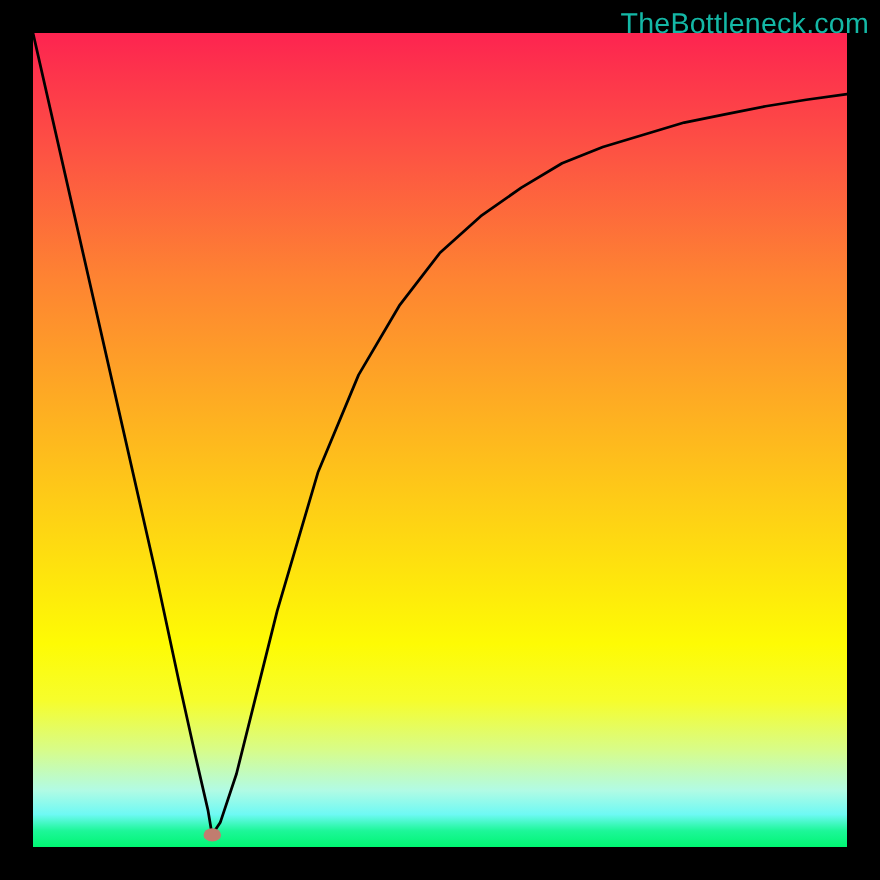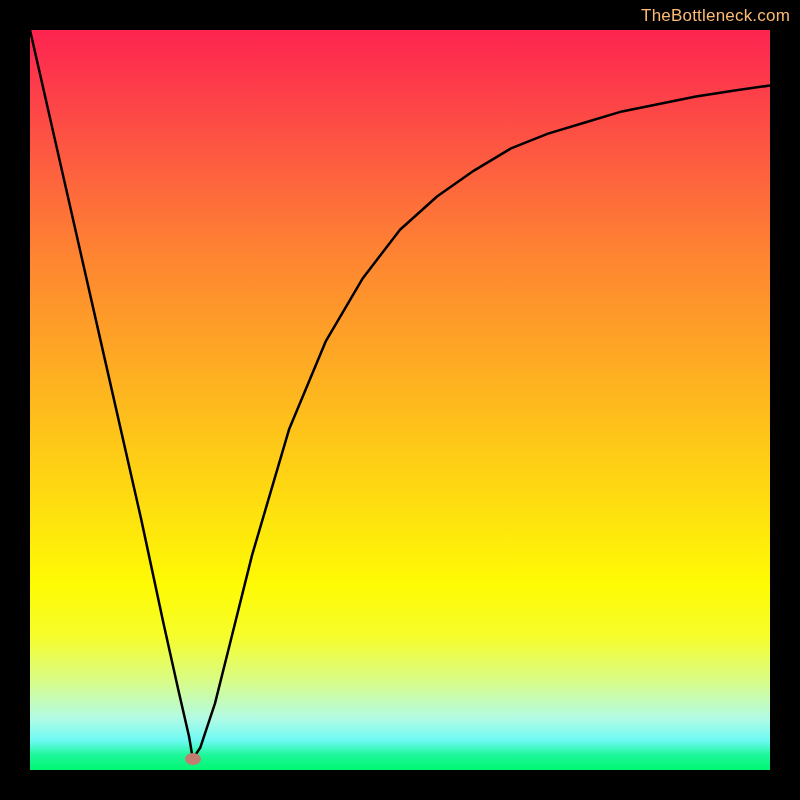--- a/index.html
+++ b/index.html
@@ -28,22 +28,22 @@
       #b2fbe4 93%,
       #6ef9f4 96%,
       #1df799 98%,
       #00f672 100%);
   }
   .watermark {
     position: absolute;
     top: 6px;
     right: 10px;
     font-family: Arial, Helvetica, sans-serif;
-    font-size: 17px;
-    color: #fdba74;
+    font-size: 26px;
+    color: #14b8a6;
     letter-spacing: 0.2px;
   }
   svg.curve {
     position: absolute;
     left: 0; top: 0;
     width: 740px; height: 740px;
     overflow: visible;
   }
   .dot {
     position: absolute;

